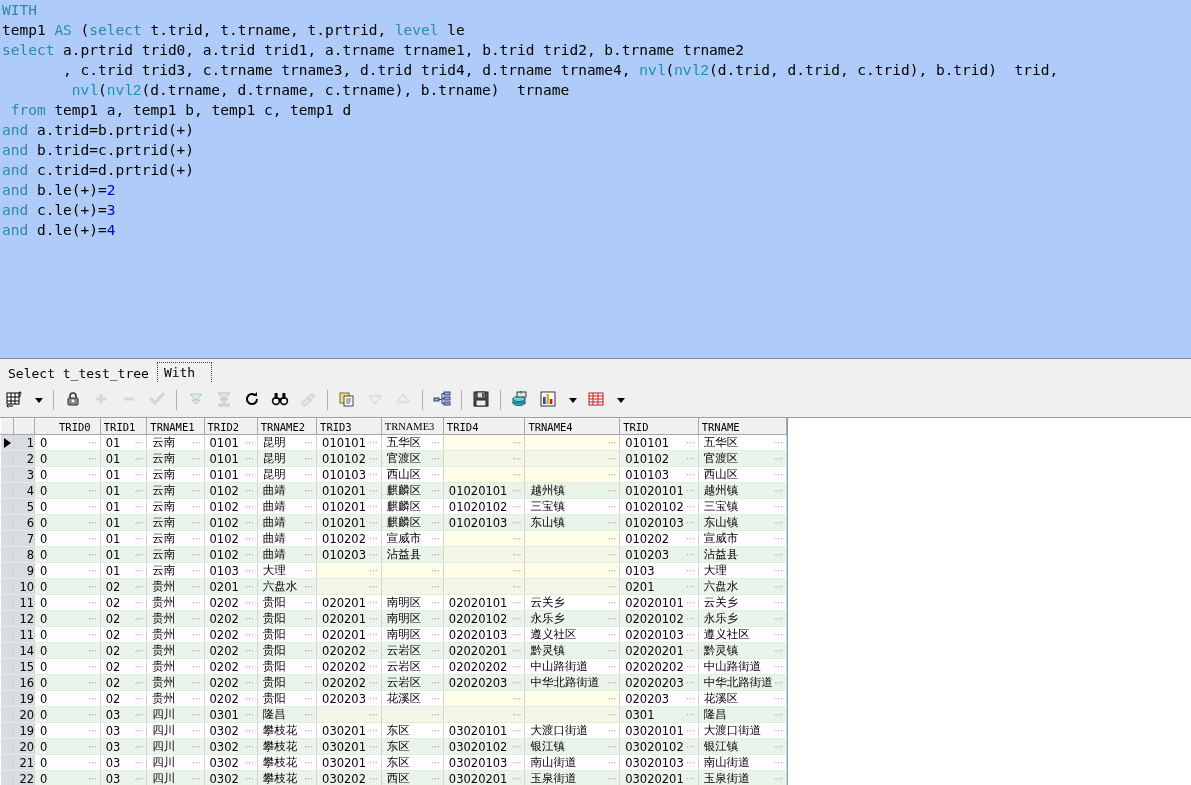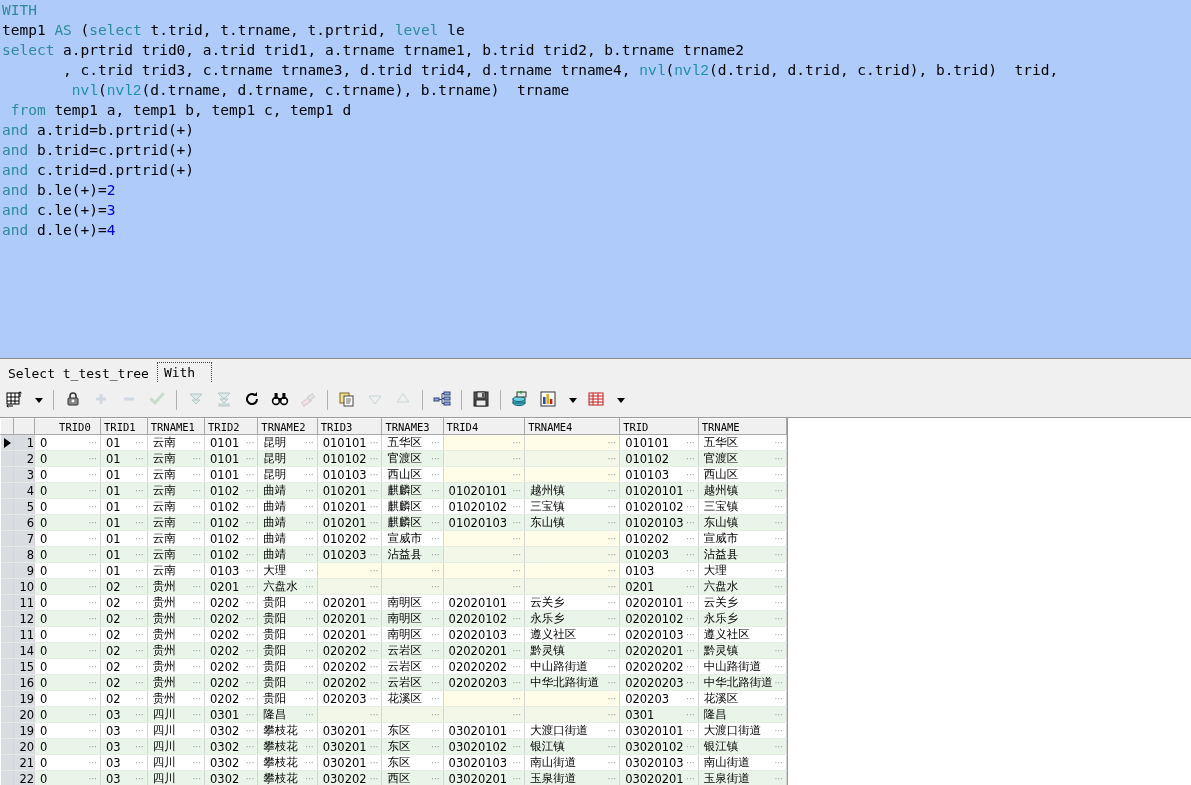--- a/index.html
+++ b/index.html
@@ -310,21 +310,21 @@
     <thead>
       <tr id="hrow">
         <th class="ind"></th>
         <th class="rn"></th>
       <th style="width: 62px; padding-left: 24px;">TRID0</th>
           <th style="width: 68px;">TRID1</th>
           <th style="width: 74px;">TRNAME1</th>
           <th style="width: 64px;">TRID2</th>
           <th style="width: 72px;">TRNAME2</th>
           <th style="width: 68px;">TRID3</th>
-          <th style="width: 78px;">TRNAME3</th>
+          <th style="width: 78px; font-family: Liberation Serif, serif;">TRNAME3</th>
           <th style="width: 90px;">TRID4</th>
           <th style="width: 110px;">TRNAME4</th>
           <th style="width: 80px;">TRID</th>
           <th style="width: 88px;">TRNAME</th>
         </tr>
     </thead>
     <tbody id="tbody">
         <tr class="odd">
           <td class="ind">
             <div class="arrow"></div>

